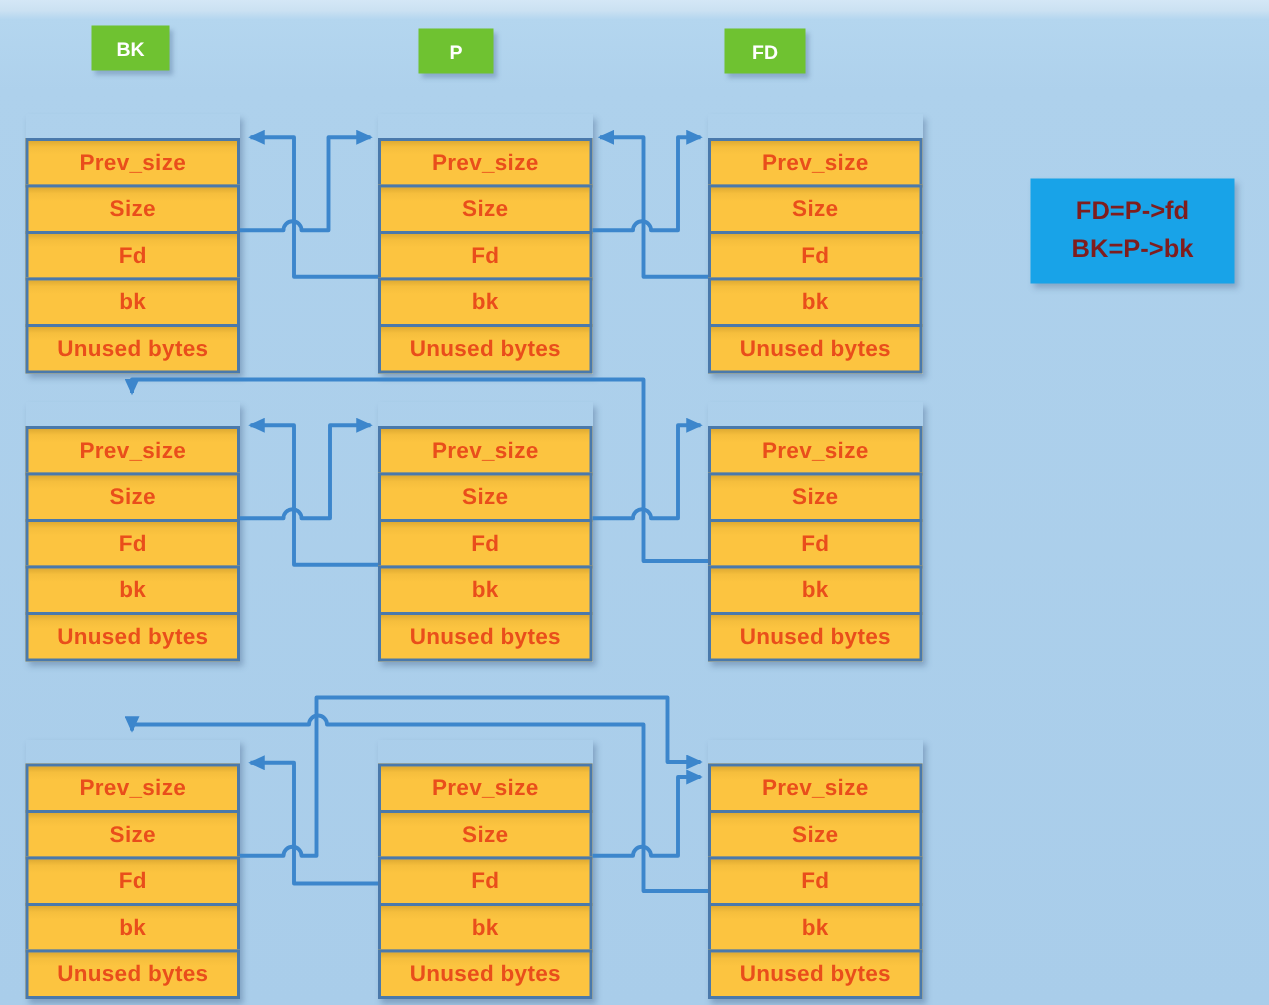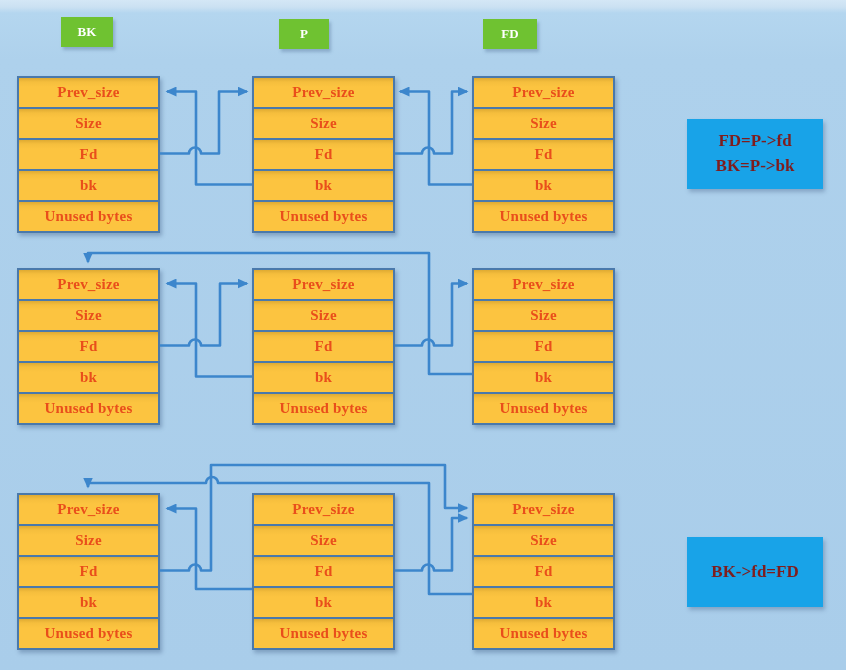--- a/index.html
+++ b/index.html
@@ -12,21 +12,20 @@
     --green_label:#6fc231;
     --note_blue:#18a3e8;
   }
   html,body{margin:0;padding:0;}
   body{font-family:"Liberation Sans", sans-serif;}
   .stage{
     position:relative;
     width:846px;height:670px;
     overflow:hidden;
     background:linear-gradient(180deg, var(--bg_top) 0px, #cbe1f2 7px, #b4d6ef 13px, var(--bg_main) 60px, #a9cdea 100%);
-    font-family:Liberation Serif, serif;
   }
   .tag{
     position:absolute;
     display:flex;align-items:center;justify-content:center;
     background:var(--green_label);
     color:#fff;font-weight:bold;font-size:13px;
     box-shadow:2px 3px 3px rgba(70,100,140,.35);
   }
   .chunk{
     position:absolute;width:143px;
@@ -37,21 +36,21 @@
     width:143px;height:33px;
     margin-top:-2px;
     border:2px solid var(--cell_border);
     background-color:var(--cell_fill);
     background-image:linear-gradient(180deg, rgba(120,80,0,.22) 0px, rgba(120,80,0,.05) 4px, rgba(0,0,0,0) 9px);
     display:flex;align-items:center;justify-content:center;
     color:var(--cell_text);
     font-weight:bold;font-size:15px;
     letter-spacing:.2px;
   }
-  .cell:first-child{margin-top:0;text-align:right;}
+  .cell:first-child{margin-top:16px;text-align:right;}
   .col-bk{left:17px;} .col-p{left:252px;} .col-fd{left:472px;}
   .row-1{top:76px;} .row-2{top:268px;} .row-3{top:493px;}
   .note{
     position:absolute;left:687px;width:136px;height:70px;
     background:var(--note_blue);
     color:#7f1d1d;font-weight:bold;font-size:17px;
     display:flex;flex-direction:column;align-items:center;justify-content:center;
     line-height:1.45;
     box-shadow:2px 3px 4px rgba(60,90,130,.35);
   }
@@ -132,23 +131,20 @@
     <div class="cell">Size</div>
     <div class="cell">Fd</div>
     <div class="cell">bk</div>
     <div class="cell">Unused bytes</div>
   </div>
 
   <div class="note note-1">
     <div>FD=P-&gt;fd</div>
     <div>BK=P-&gt;bk</div>
   </div>
-  <div class="note note-3">
-    <div>BK-&gt;fd=FD</div>
-  </div>
 
   <svg class="wires" width="846" height="670" viewBox="0 0 846 670">
     <defs>
       <marker id="ah" markerUnits="userSpaceOnUse" markerWidth="12" markerHeight="10" refX="9.5" refY="5" orient="auto">
         <path class="ahead" d="M0,0 L11,5 L0,10 Z"></path>
       </marker>
     </defs>
 
     <path class="arrow" marker-end="url(#ah)" d="M 252 184.5 H 196 V 91.5 H 167"></path>
     <path class="arrow" marker-end="url(#ah)" d="M 160 153.5 H 189 A 6 6 0 0 1 201 153.5 H 219 V 91.5 H 247"></path>

